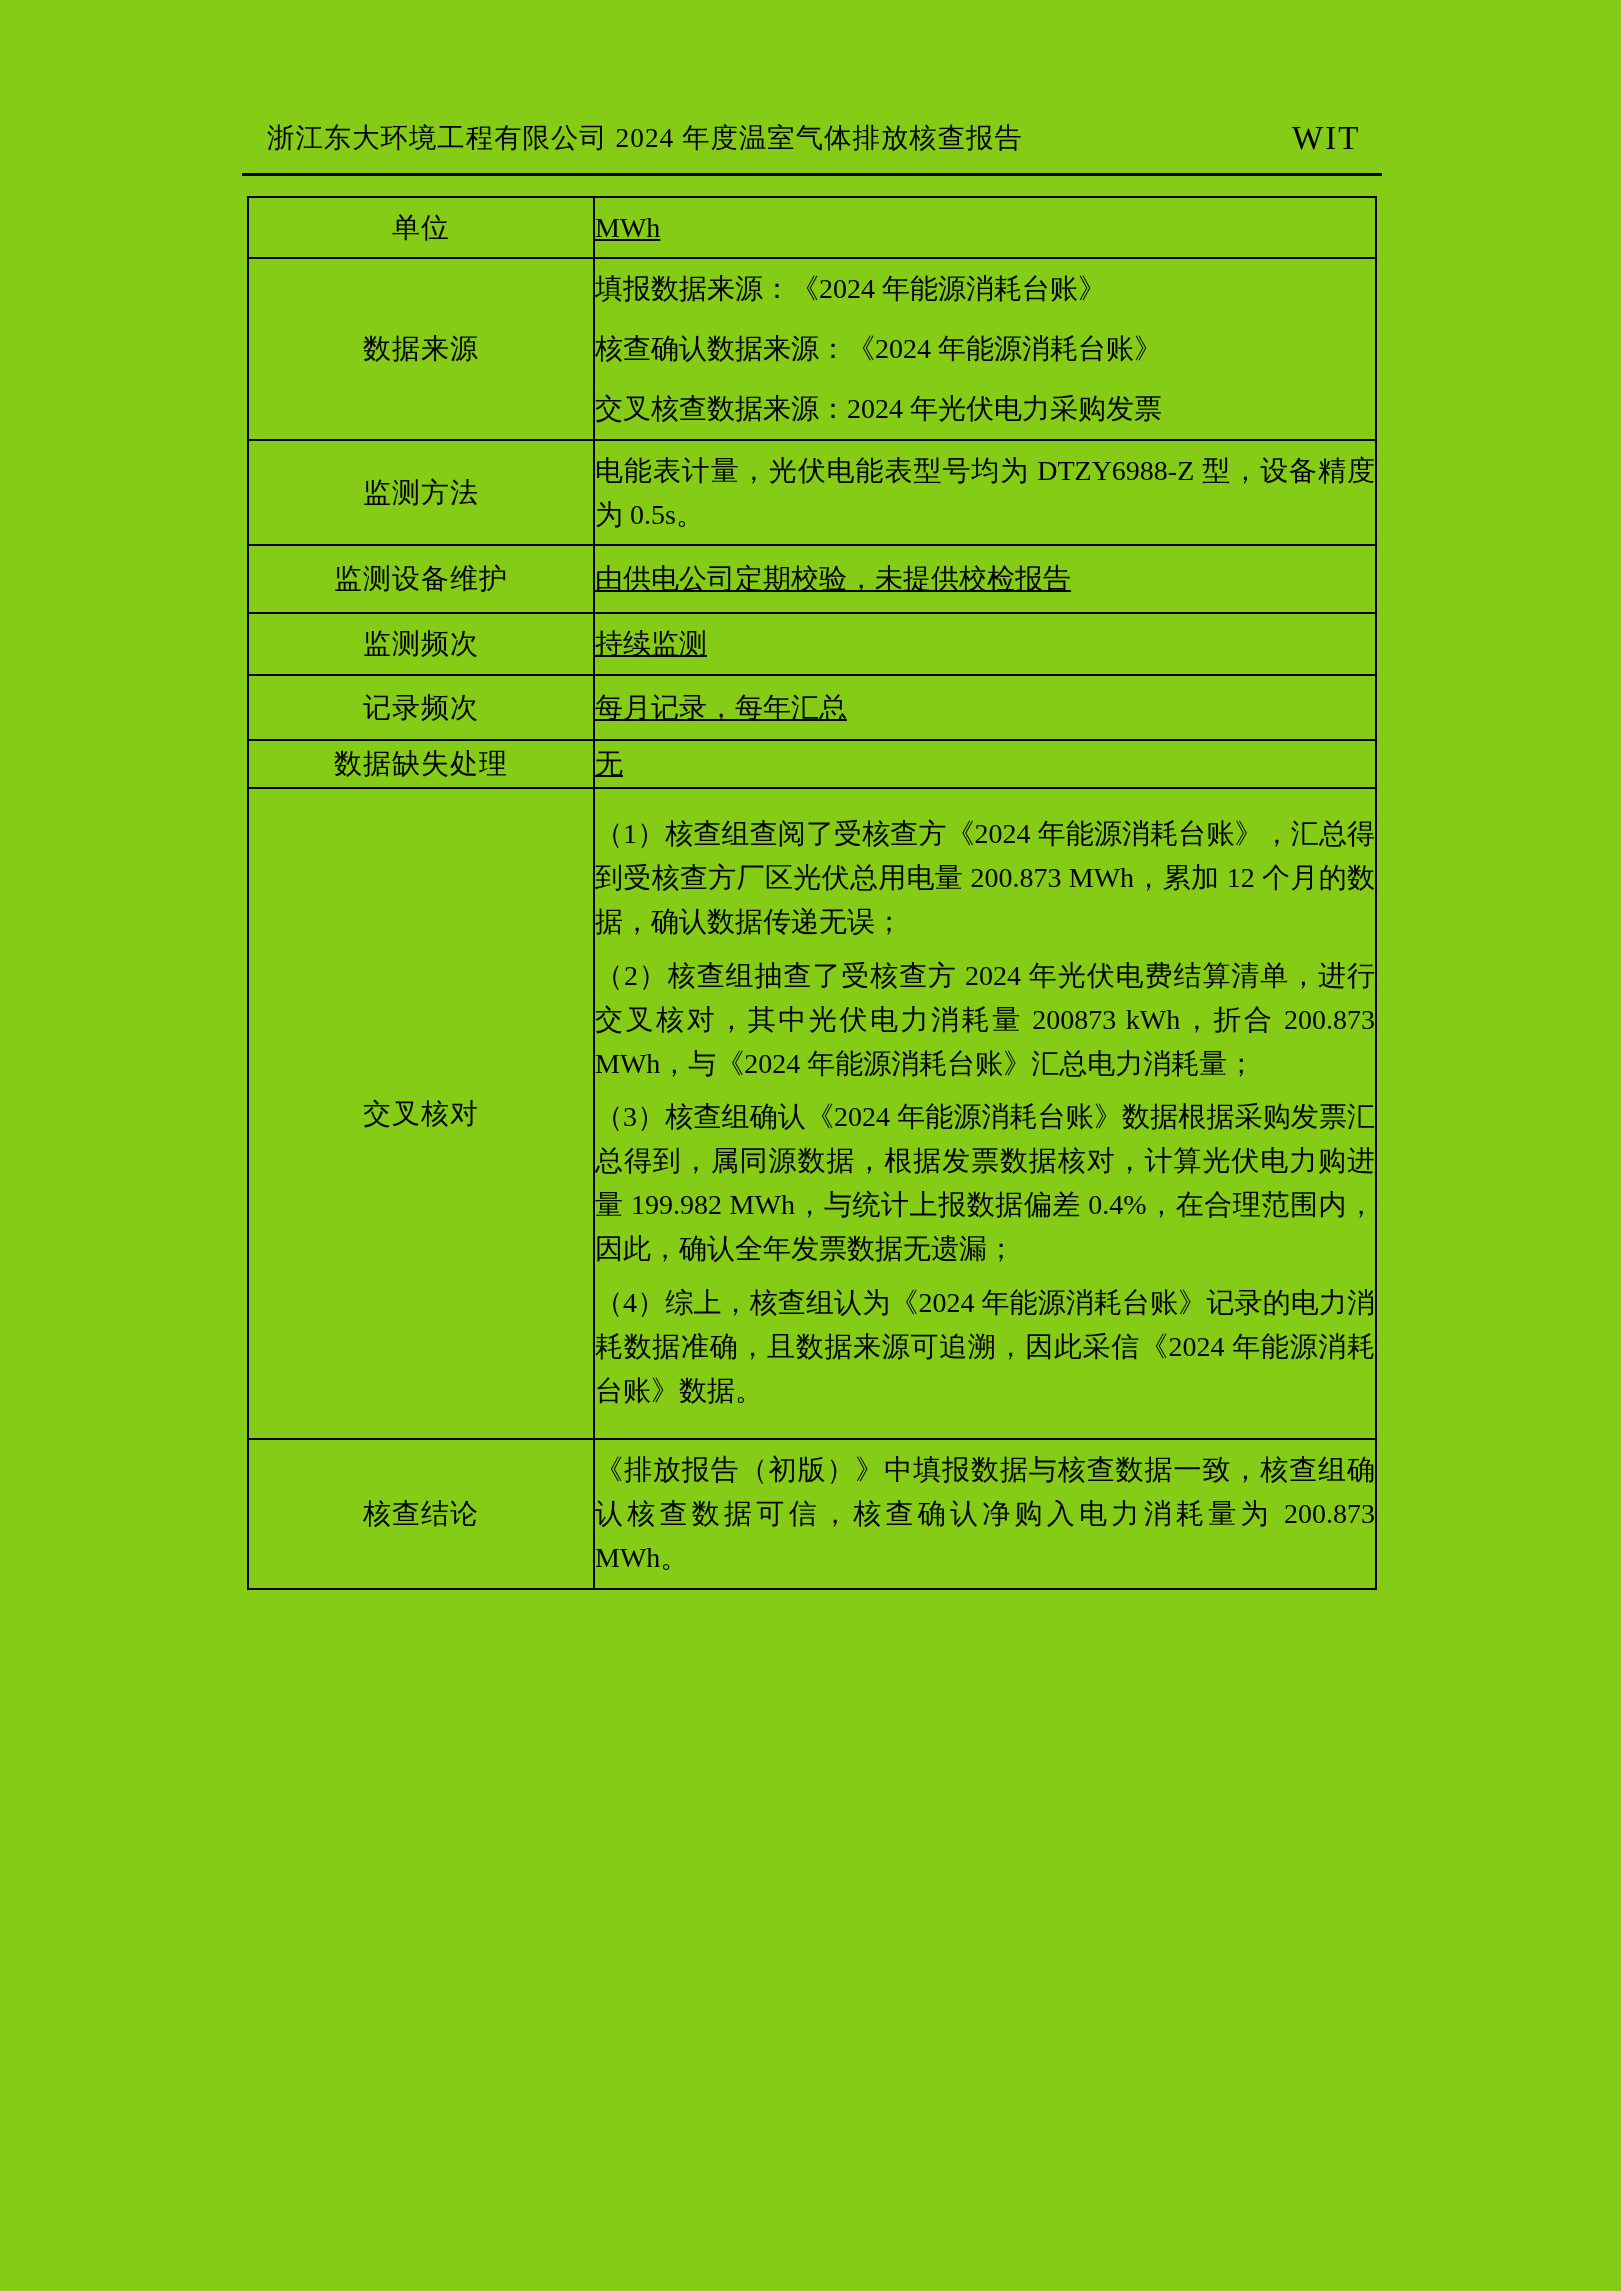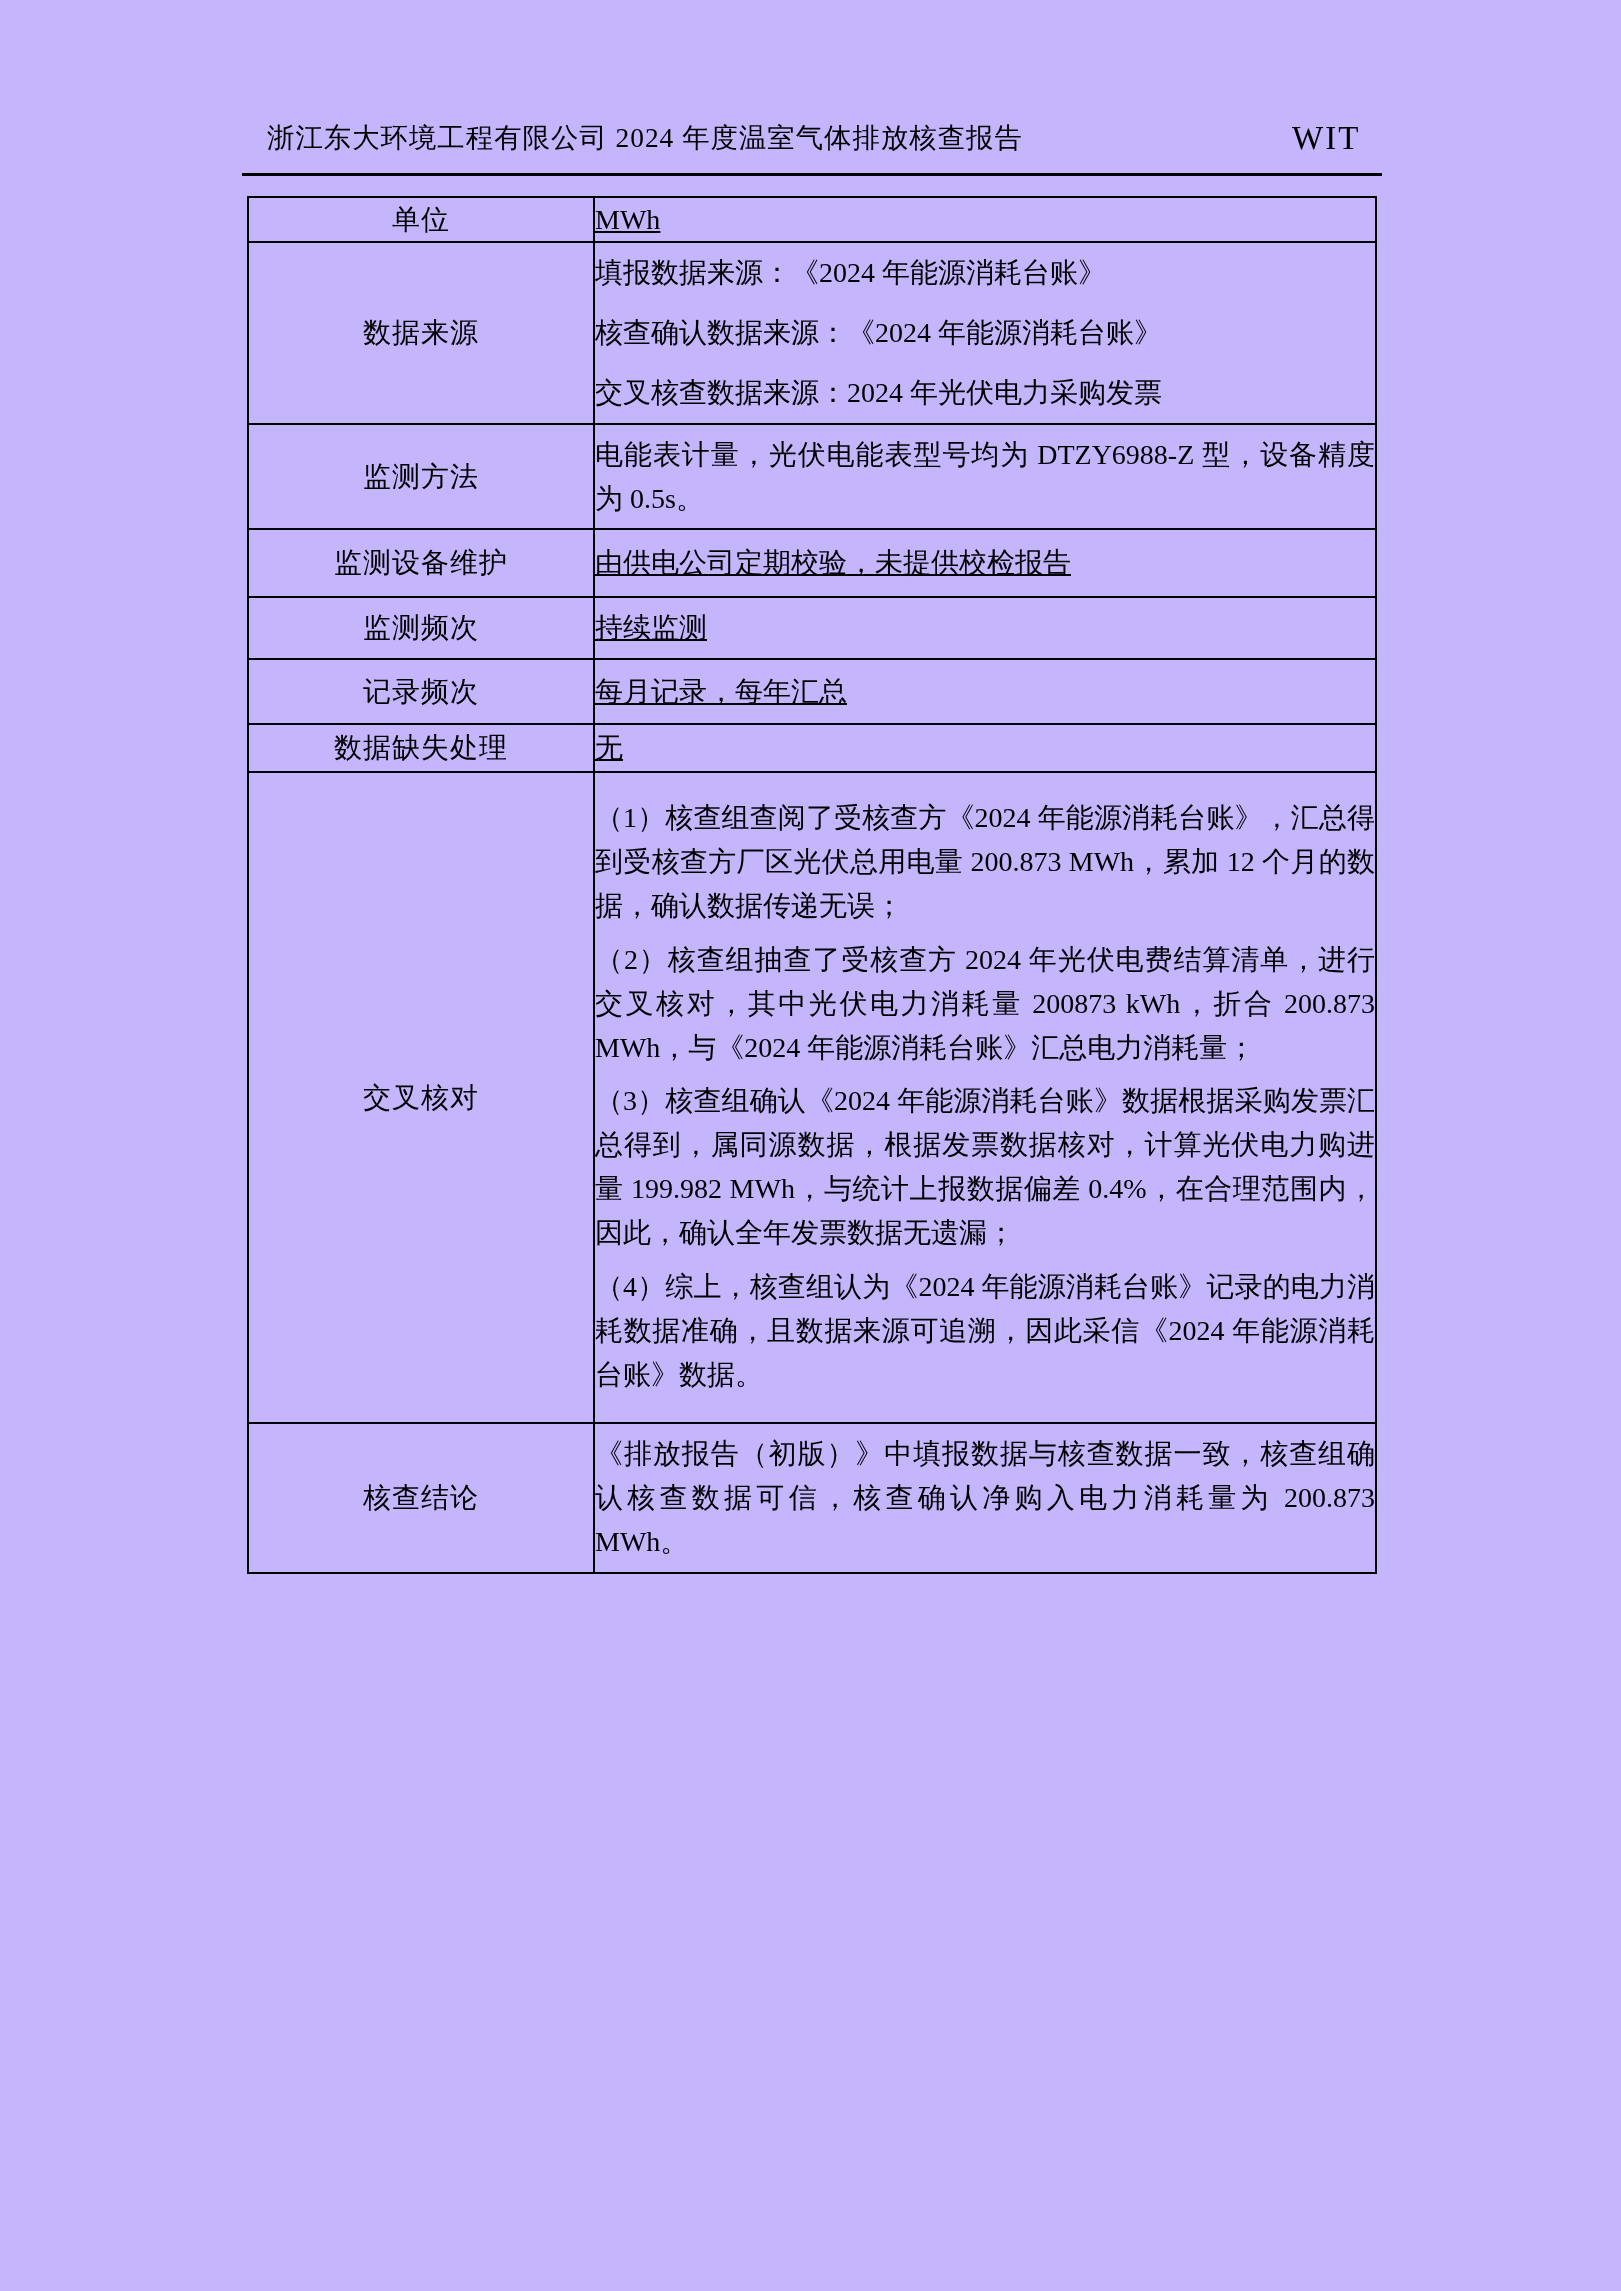--- a/index.html
+++ b/index.html
@@ -4,21 +4,21 @@
 <style>
   html, body {
     margin: 0;
     padding: 0;
     background: #ffffff;
   }
   .page {
     position: relative;
     width: 1621px;
     height: 2292px;
-    background: #c4b5fd;
+    background: #84cc16;
     font-family: "Liberation Serif", "DejaVu Serif", serif;
     color: #000000;
     overflow: hidden;
   }
   .header-title {
     position: absolute;
     left: 267px;
     top: 123px;
     font-size: 27.4px;
     line-height: 31px;
@@ -117,21 +117,21 @@
   <div class="header-title">浙江东大环境工程有限公司 2024 年度温室气体排放核查报告</div>
   <div class="header-logo">WIT</div>
   <div class="header-rule"></div>
 
   <table class="report">
     <colgroup>
       <col style="width:346px">
       <col style="width:782px">
     </colgroup>
     <tbody>
-      <tr style="height:45px">
+      <tr style="height:61px">
         <td class="label-cell">单位</td>
         <td class="value-center mwh">MWh</td>
       </tr>
       <tr style="height:179px">
         <td class="label-cell">数据来源</td>
         <td class="value-left src-lines">
           <p>填报数据来源：《2024 年能源消耗台账》</p>
           <p>核查确认数据来源：《2024 年能源消耗台账》</p>
           <p>交叉核查数据来源：2024 年光伏电力采购发票</p>
         </td>

